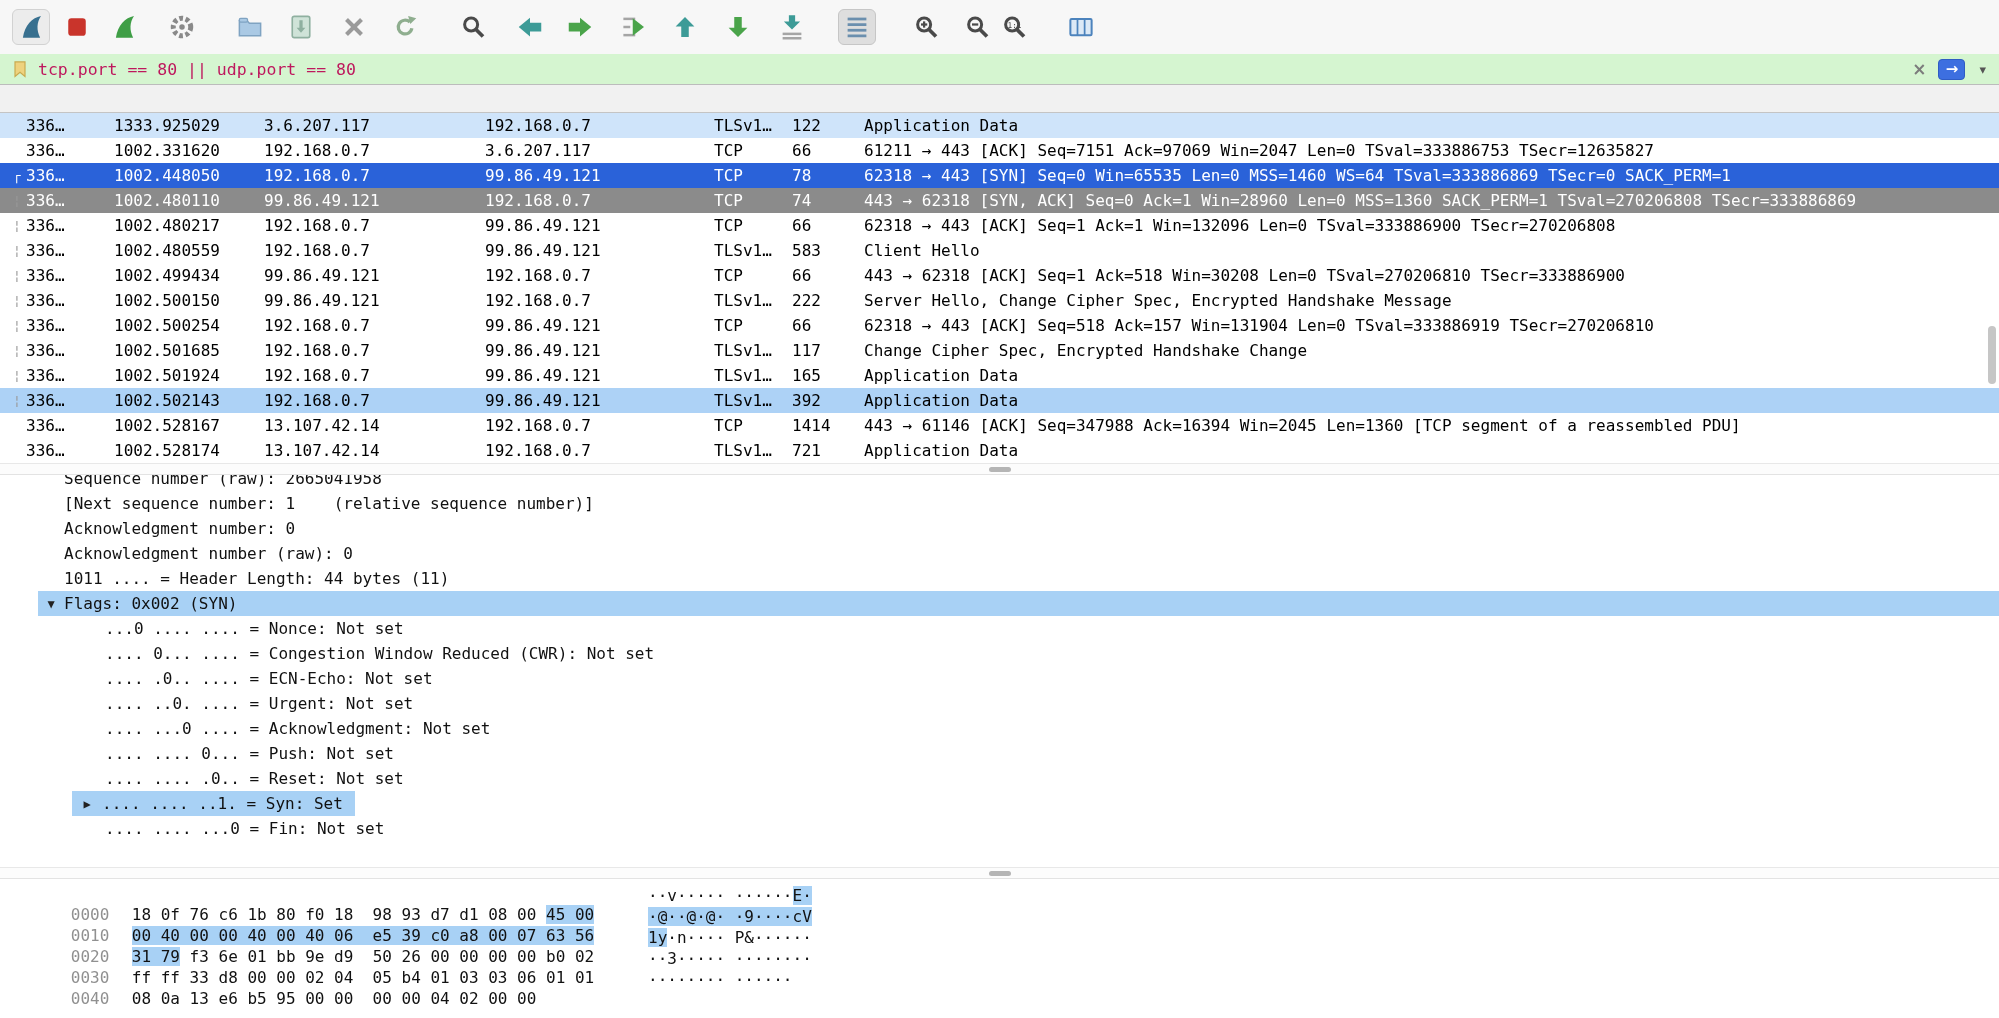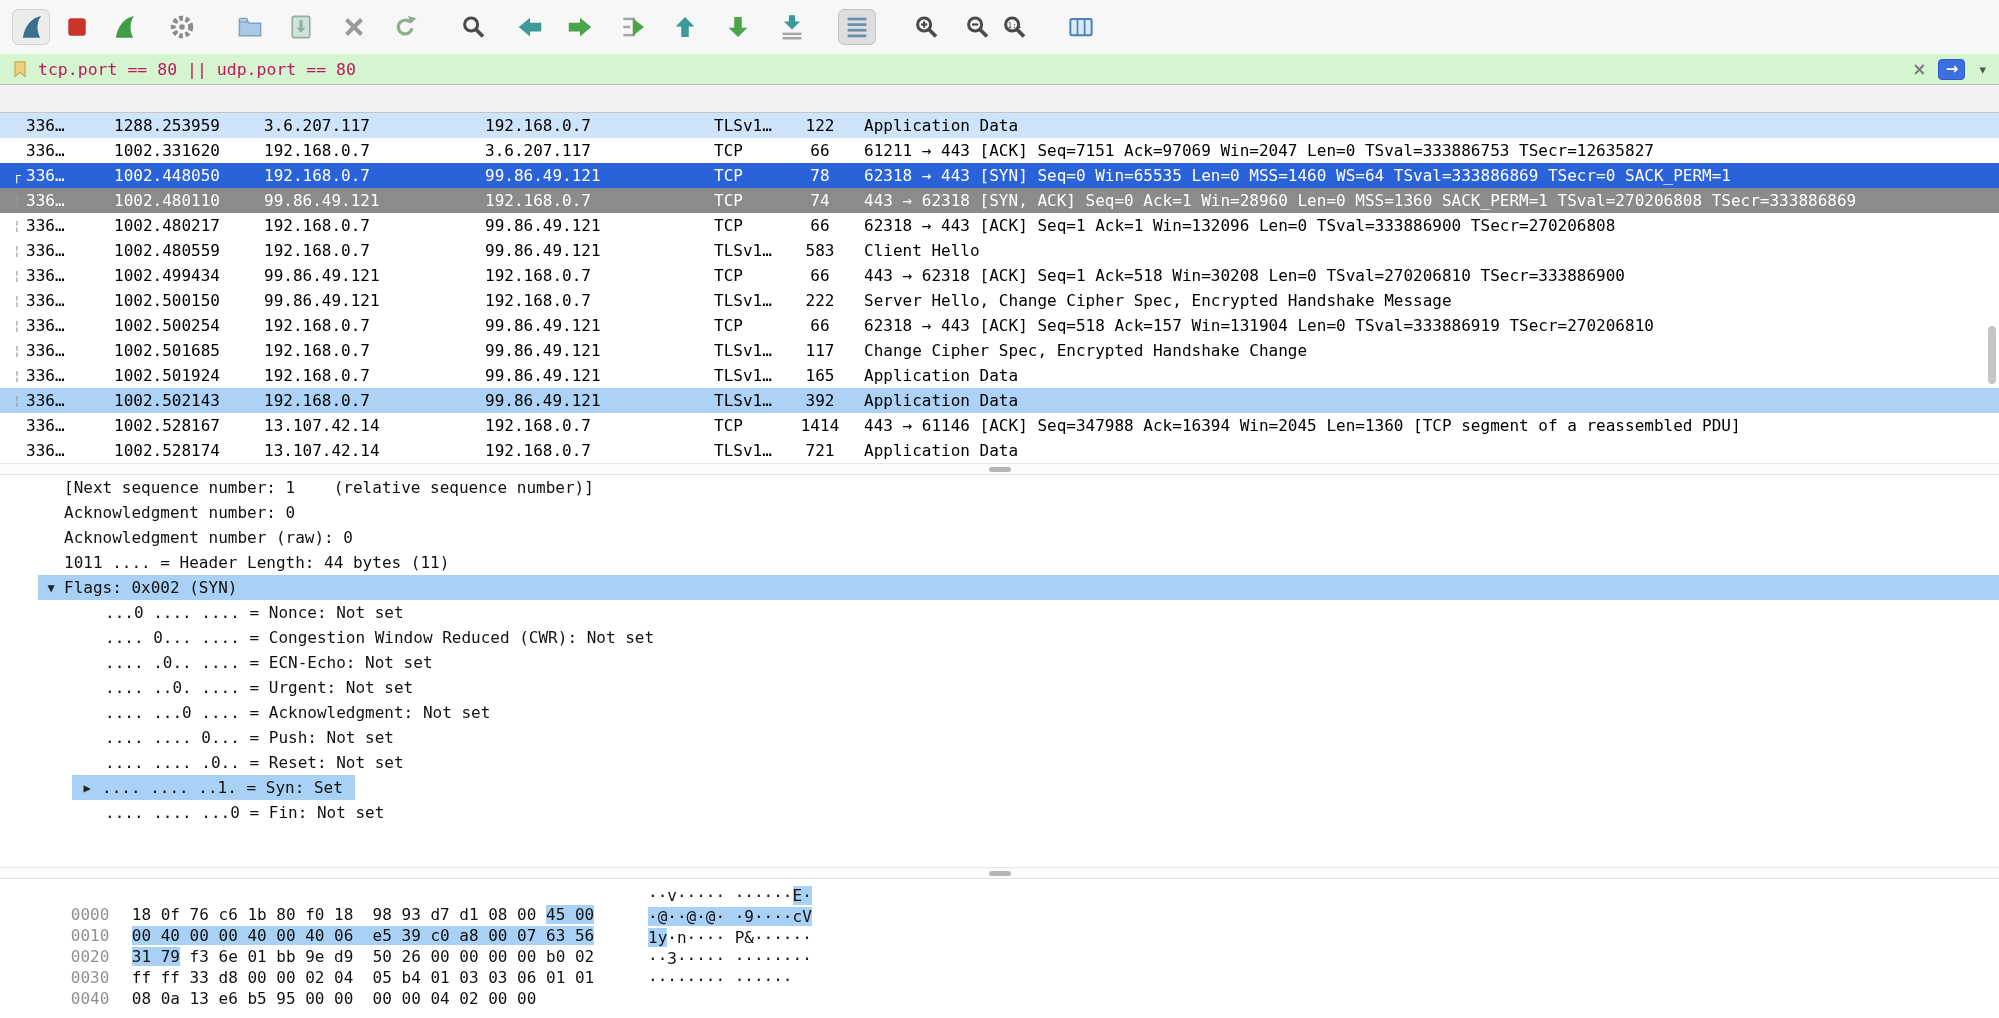--- a/index.html
+++ b/index.html
@@ -32,21 +32,21 @@
   .pkt-header .h { font:15px "Liberation Sans", sans-serif; color:#1c1c1c; line-height:27px;
                    padding-left:8px; border-right:1px solid #d8d8d8; overflow:hidden; white-space:nowrap;margin-top:48px; }
   .pkt-header .h:last-child { border-right:none; }
 
   .pktlist { position:relative; height:350px; overflow:hidden; background:#fff; }
   .prow { display:grid; grid-template-columns:var(--cols); height:25px;
           font:16px "DejaVu Sans Mono", monospace; color:#000; }
   .prow .c { line-height:25px; white-space:pre; overflow:hidden; padding-left:8px; }
   .prow .c.no { padding-left:8px; display:flex; }
   .prow .mark { width:18px; text-align:center; font-size:13px; color:#9a9a9a; line-height:25px; }
-  .prow .c.len { text-align:center; padding-right:10px; padding-left:0; }
+  .prow .c.len { text-align:left; padding-right:10px; padding-left:0; }
   .prow .c.info { padding-left:6px; }
   .prow.hlA  { background:#cfe4fa; }
   .prow.hlB  { background:#add2f6; }
   .prow.sel  { background:#2a62d9; color:#fff; }
   .prow.sel .mark { color:#fff; }
   .prow.gray { background:#8b8b8b; color:#fff; }
 
   .vthumb { position:absolute; right:3px; top:213px; width:8px; height:58px;
             background:#c6c6c6; border-radius:4px; }
 
@@ -226,21 +226,21 @@
     <div class="h">Destination</div>
     <div class="h">Protocol</div>
     <div class="h">Length</div>
     <div class="h">Info</div>
   </div>
 
   <div class="pktlist">
 
     <div class="prow hlA">
       <div class="c no"><span class="mark"></span><span>336…</span></div>
-      <div class="c">1288.253959</div>
+      <div class="c">1333.925029</div>
         <div class="c">3.6.207.117</div>
       <div class="c">192.168.0.7</div>
         <div class="c">TLSv1…</div>
       <div class="c len">122</div>
         <div class="c info">Application Data</div>
     </div>
 
     <div class="prow">
       <div class="c no"><span class="mark"></span><span>336…</span></div>
       <div class="c">1002.331620</div>
@@ -372,20 +372,23 @@
     </div>
 
     <div class="vthumb"></div>
   </div>
 
   <div class="splitter">
       <div class="dot"></div>
     </div>
 
   <div class="detail">
+    <div class="dline clip">
+        <span class="dtext ind1">Sequence number (raw): 2665041958</span>
+      </div>
     <div class="dline">
         <span class="dtext ind1">[Next sequence number: 1    (relative sequence number)]</span>
       </div>
     <div class="dline">
         <span class="dtext ind1">Acknowledgment number: 0</span>
       </div>
     <div class="dline">
         <span class="dtext ind1">Acknowledgment number (raw): 0</span>
       </div>
     <div class="dline">

